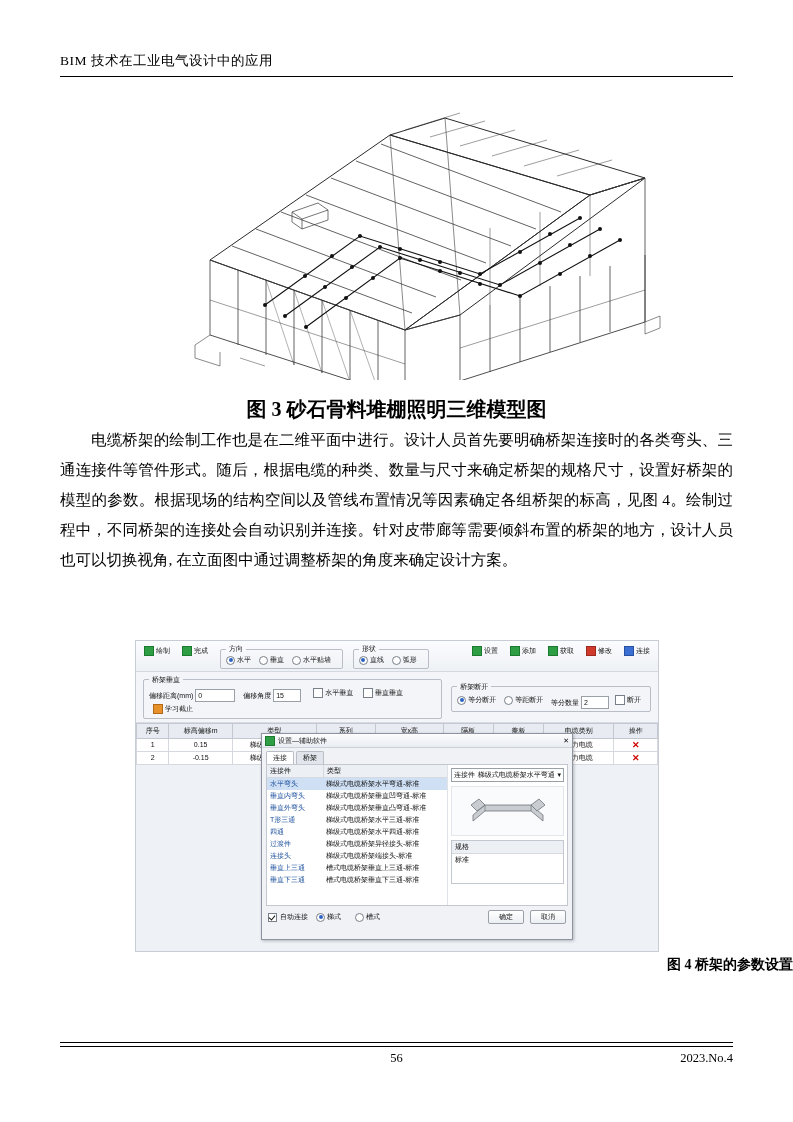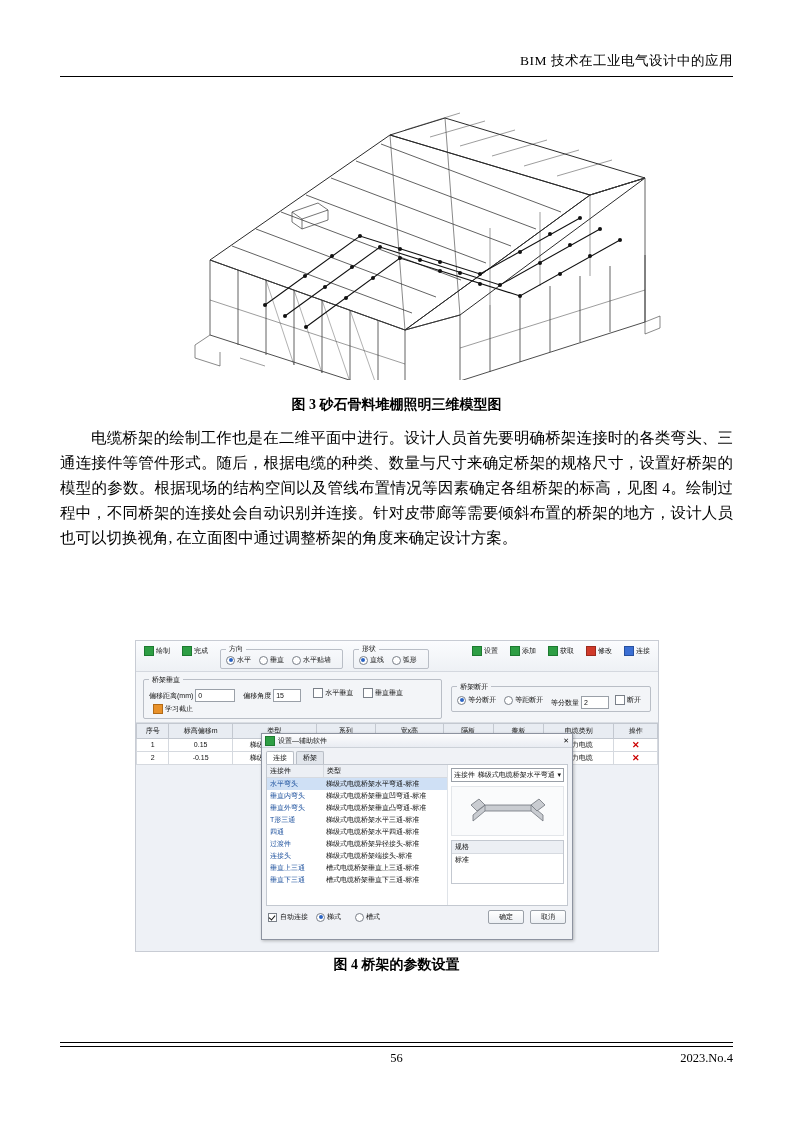--- a/index.html
+++ b/index.html
@@ -10,22 +10,22 @@
     color:#000;
     position:relative;
     overflow:hidden;
   }
   .page{
     position:absolute;inset:0;
     padding:0;
   }
   
   .header{
-    position:absolute;top:52px;left:60px;right:60px;
-    text-align:right;
+    position:absolute;top:52px;left:60px;right:76px;
+    text-align:left;
   }
   .header .htitle{
     font-size:13.5px;
     letter-spacing:.5px;
     font-family:"Liberation Serif", serif;
   }
   .header-rule{
     position:absolute;top:76px;left:60px;right:60px;
     border-top:1.2px solid #000;
   }
@@ -34,29 +34,29 @@
     position:absolute;top:100px;left:60px;right:60px;
     height:280px;
   }
   .fig3-canvas{
     width:100%;height:100%;
     display:block;
   }
   .fig3-cap{
     position:absolute;top:396px;left:0;right:0;
     text-align:center;
-    font-size:14px;
+    font-size:20px;
     font-weight:bold;
     font-family:"Liberation Serif", serif;
   }
   
   .body-text{
     position:absolute;top:425px;left:60px;right:60px;
     font-size:15.5px;
-    line-height:25px;
+    line-height:30px;
     text-align:justify;
     text-justify:inter-ideograph;
     text-indent:2em;
     font-family:"Liberation Serif", serif;
   }
   
   .fig4-wrap{
     position:absolute;top:640px;left:135px;
     width:522px;height:310px;
     background:#eef1f6;
@@ -171,21 +171,21 @@
   .spec-row{font-size:7px;padding:1px 3px;}
   .dlg-foot{
     display:flex;align-items:center;justify-content:space-between;
     padding:4px 6px;font-size:7px;
   }
   .btn{
     border:1px solid #9aa0a8;background:linear-gradient(#ffffff,#eceff3);
     padding:1px 10px;border-radius:2px;font-size:7px;
   }
   .fig4-cap{
-    position:absolute;top:956px;left:0;right:0;text-align:center;
+    position:absolute;top:956px;left:0;right:0;text-align:right;
     font-size:14px;font-weight:bold;font-family:"Liberation Serif", serif;
   }
   
   .footer-rule1{position:absolute;top:1042px;left:60px;right:60px;border-top:1.6px solid #000;}
   .footer-rule2{position:absolute;top:1046px;left:60px;right:60px;border-top:0.8px solid #000;}
   .footer{
     position:absolute;top:1058px;left:60px;right:60px;
     display:flex;align-items:center;justify-content:center;
     font-size:12.5px;
   }

